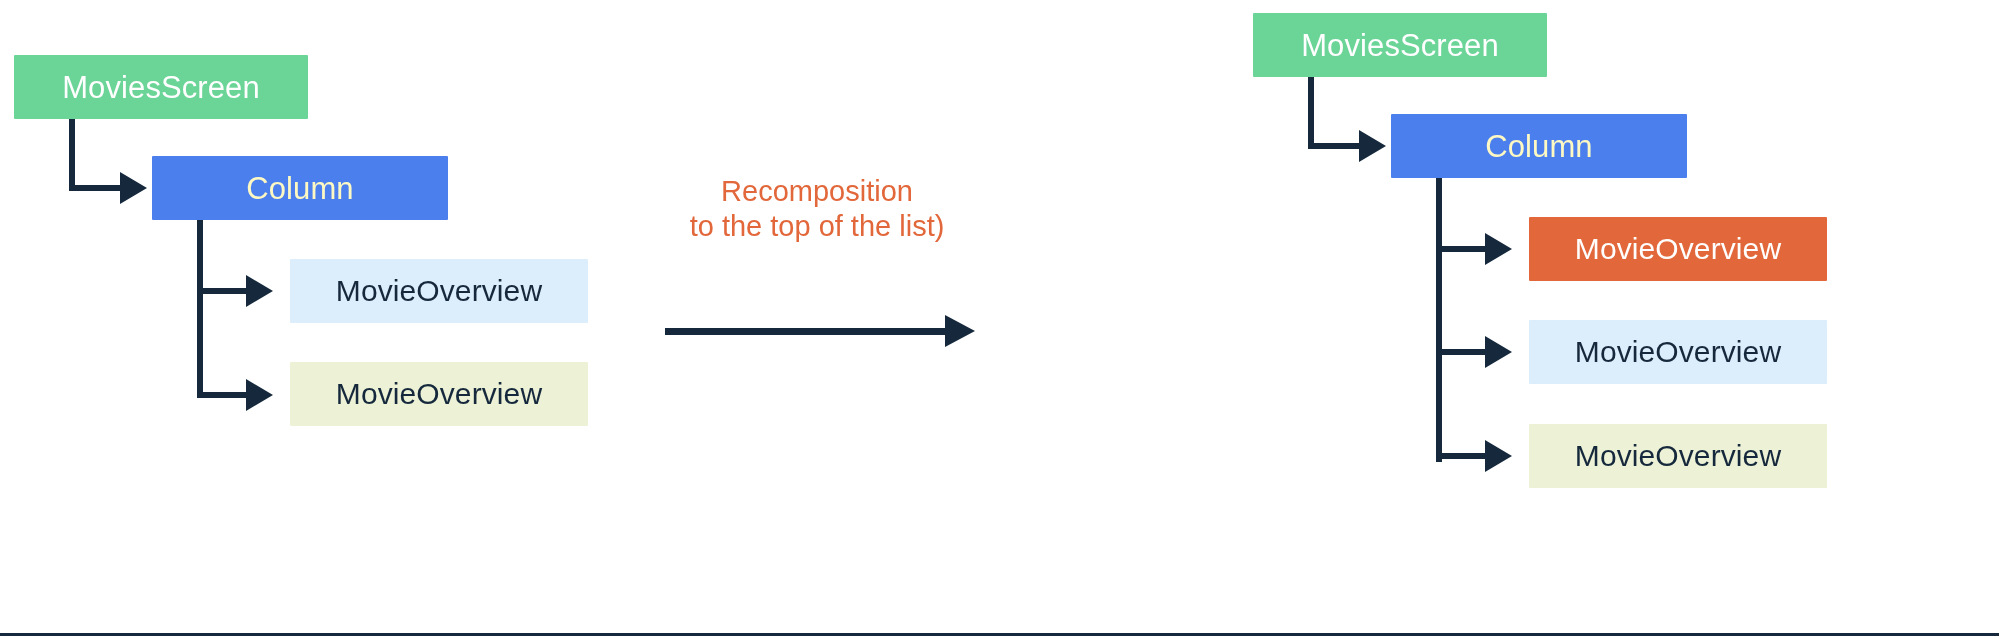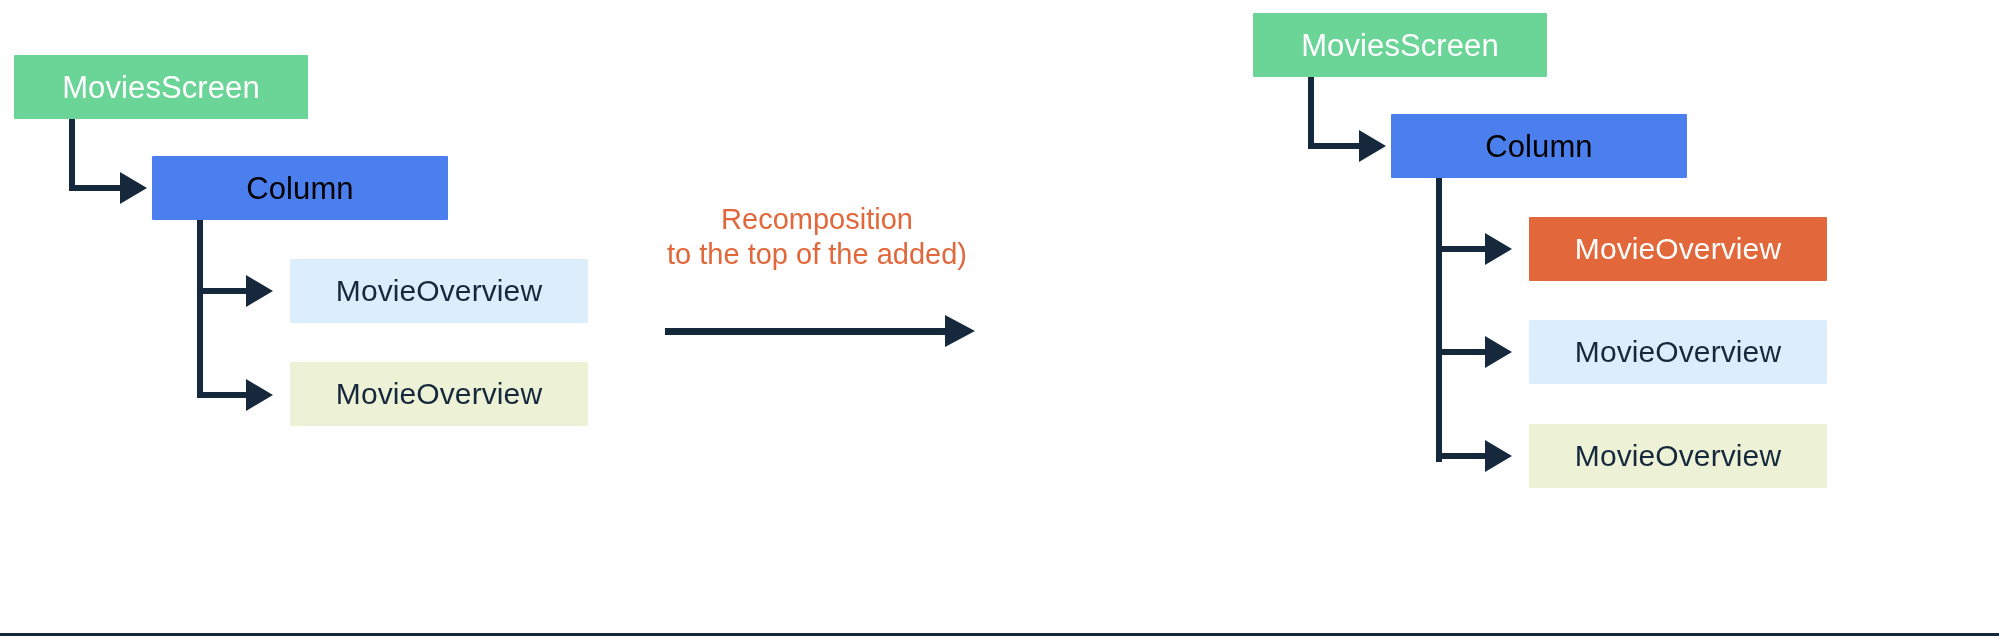--- a/index.html
+++ b/index.html
@@ -36,21 +36,21 @@
     display: block;
     line-height: 1;
   }
 
   .n-screen {
     background: #6BD497;
     color: #ffffff;
   }
   .n-column {
     background: #4C7FEE;
-    color: #000000;
+    color: #fef9c3;
   }
   .n-blue-light {
     background: #DCEDFB;
     color: #16293C;
   }
   .n-yellow-light {
     background: #EDF2D7;
     color: #16293C;
   }
   .n-orange {
@@ -138,23 +138,23 @@
     <div class="node n-blue-light" style="left:290px; top:259px; width:298px; height:64px; font-size:30px;">
       <span class="node-label">MovieOverview</span>
     </div>
 
     <div class="node n-yellow-light" style="left:290px; top:362px; width:298px; height:64px; font-size:30px;">
       <span class="node-label">MovieOverview</span>
     </div>
   </div>
 
   <div>
-    <div class="caption" style="left:662px; top:202px; width:310px; font-size:29px;">
+    <div class="caption" style="left:662px; top:174px; width:310px; font-size:29px;">
       <span class="caption-line">Recomposition</span>
-      <span class="caption-line">to the top of the added)</span>
+      <span class="caption-line">to the top of the list)</span>
     </div>
 
     <div class="big-arrow-shaft" style="left:665px; top:328px; width:282px;"></div>
     <div class="big-arrow-head" style="left:945px; top:315px;"></div>
   </div>
 
   <div>
 
     <div class="node n-screen" style="left:1253px; top:13px; width:294px; height:64px; font-size:31px;">
       <span class="node-label">MoviesScreen</span>

